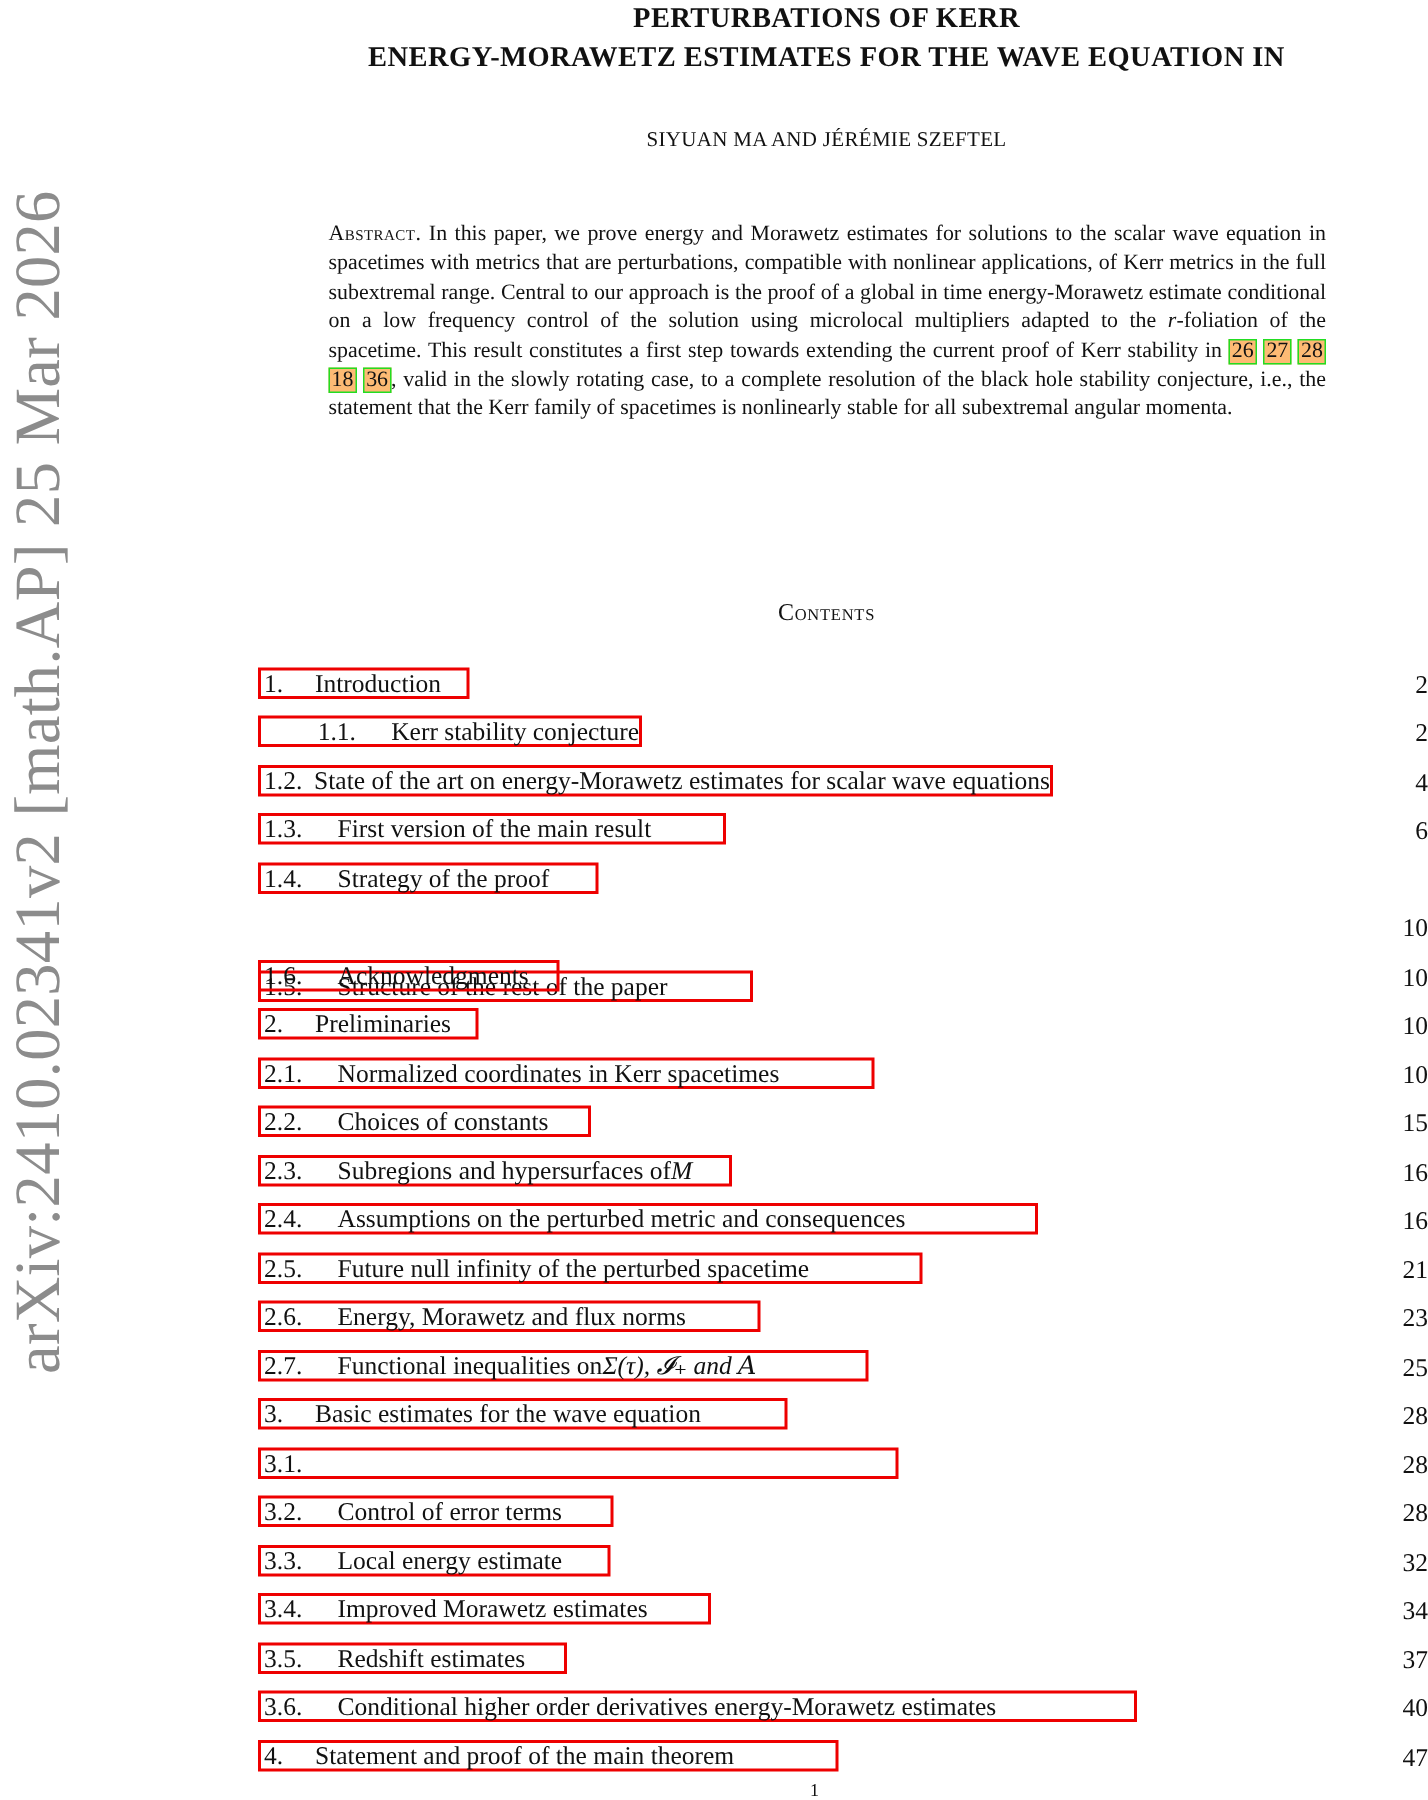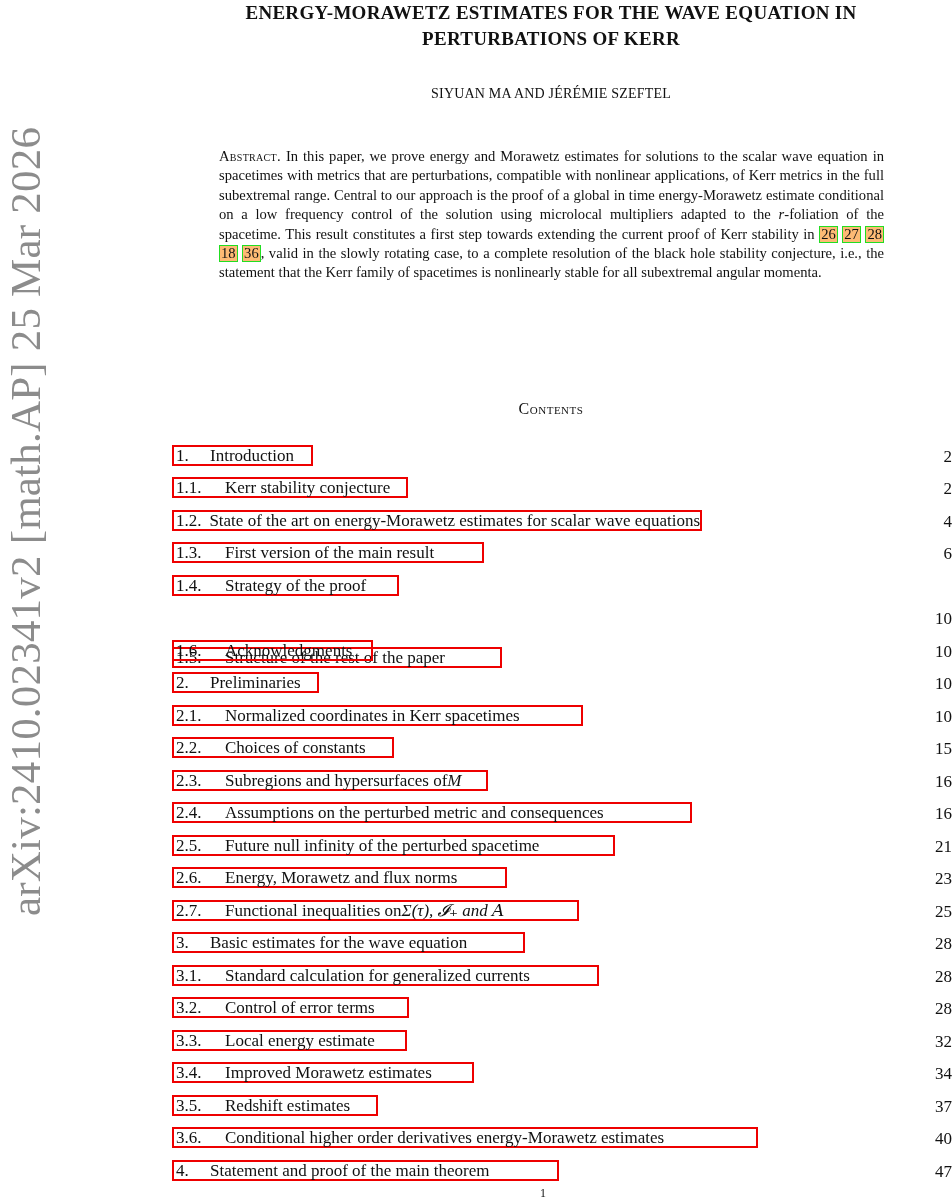--- a/index.html
+++ b/index.html
@@ -59,22 +59,22 @@
   }
 </style>
 </head>
 <body>
 
 <div class="stamp">
   <span>arXiv:2410.02341v2  [math.AP]  25 Mar 2026</span>
 </div>
 
 <div class="title">
+  <div>PERTURBATIONS OF KERR</div>
   <div>ENERGY-MORAWETZ ESTIMATES FOR THE WAVE EQUATION IN</div>
-  <div>PERTURBATIONS OF KERR</div>
 </div>
 
 <div class="authors">SIYUAN MA AND JÉRÉMIE SZEFTEL</div>
 
 <div class="abstract">
   <span class="label">Abstract.</span><span> In this paper, we prove energy and Morawetz estimates for solutions to the scalar wave equation in spacetimes with metrics that are perturbations, compatible with nonlinear applications, of Kerr metrics in the full subextremal range. Central to our approach is the proof of a global in time energy-Morawetz estimate conditional on a low frequency control of the solution using microlocal multipliers adapted to the </span><i>r</i><span>-foliation of the spacetime. This result constitutes a first step towards extending the current proof of Kerr stability in </span><span class="cite">26</span>
   <span class="cite">27</span>
   <span class="cite">28</span>
   <span class="cite">18</span>
   <span class="cite">36</span><span>, valid in the slowly rotating case, to a complete resolution of the black hole stability conjecture, i.e., the statement that the Kerr family of spacetimes is nonlinearly stable for all subextremal angular momenta.</span>
@@ -84,21 +84,21 @@
 
 <div id="toc">
     <div class="toc-row" style="top: 445px;">
       <div class="toc-link" style="width: 141px;">
         <span class="toc-num" style="width: 34px;">1.</span>
         <span class="toc-text">Introduction</span>
       </div>
       <span class="toc-page">2</span>
     </div>
     <div class="toc-row" style="top: 477px;">
-      <div class="toc-link" style="width: 236px;">
+      <div class="toc-link" style="width: 256px; justify-content: flex-end;">
         <span class="toc-num" style="width: 49px;">1.1.</span>
         <span class="toc-text">Kerr stability conjecture</span>
       </div>
       <span class="toc-page">2</span>
     </div>
     <div class="toc-row" style="top: 510px;">
       <div class="toc-link" style="width: 530px;">
         <span class="toc-num" style="width: 49px;">1.2.</span>
         <span class="toc-text">State of the art on energy-Morawetz estimates for scalar wave equations</span>
       </div>
@@ -193,21 +193,20 @@
     <div class="toc-row" style="top: 932px;">
       <div class="toc-link" style="width: 353px;">
         <span class="toc-num" style="width: 34px;">3.</span>
         <span class="toc-text">Basic estimates for the wave equation</span>
       </div>
       <span class="toc-page">28</span>
     </div>
     <div class="toc-row" style="top: 965px;">
       <div class="toc-link" style="width: 427px;">
         <span class="toc-num" style="width: 49px;">3.1.</span>
-        <span class="toc-text">Standard calculation for generalized currents</span>
       </div>
       <span class="toc-page">28</span>
     </div>
     <div class="toc-row" style="top: 997px;">
       <div class="toc-link" style="width: 237px;">
         <span class="toc-num" style="width: 49px;">3.2.</span>
         <span class="toc-text">Control of error terms</span>
       </div>
       <span class="toc-page">28</span>
     </div>

